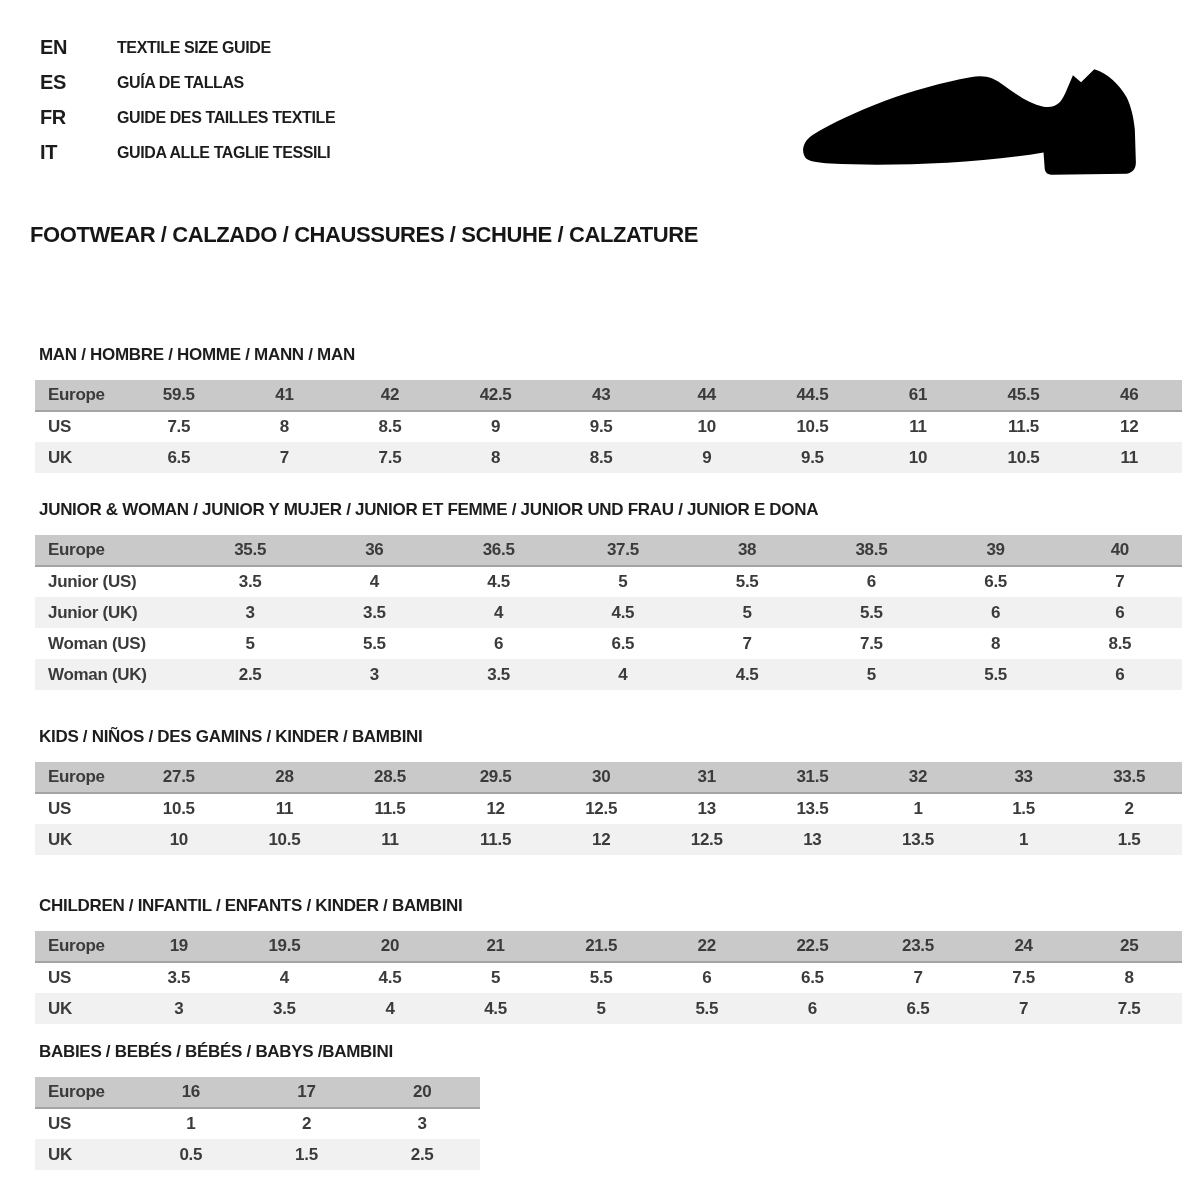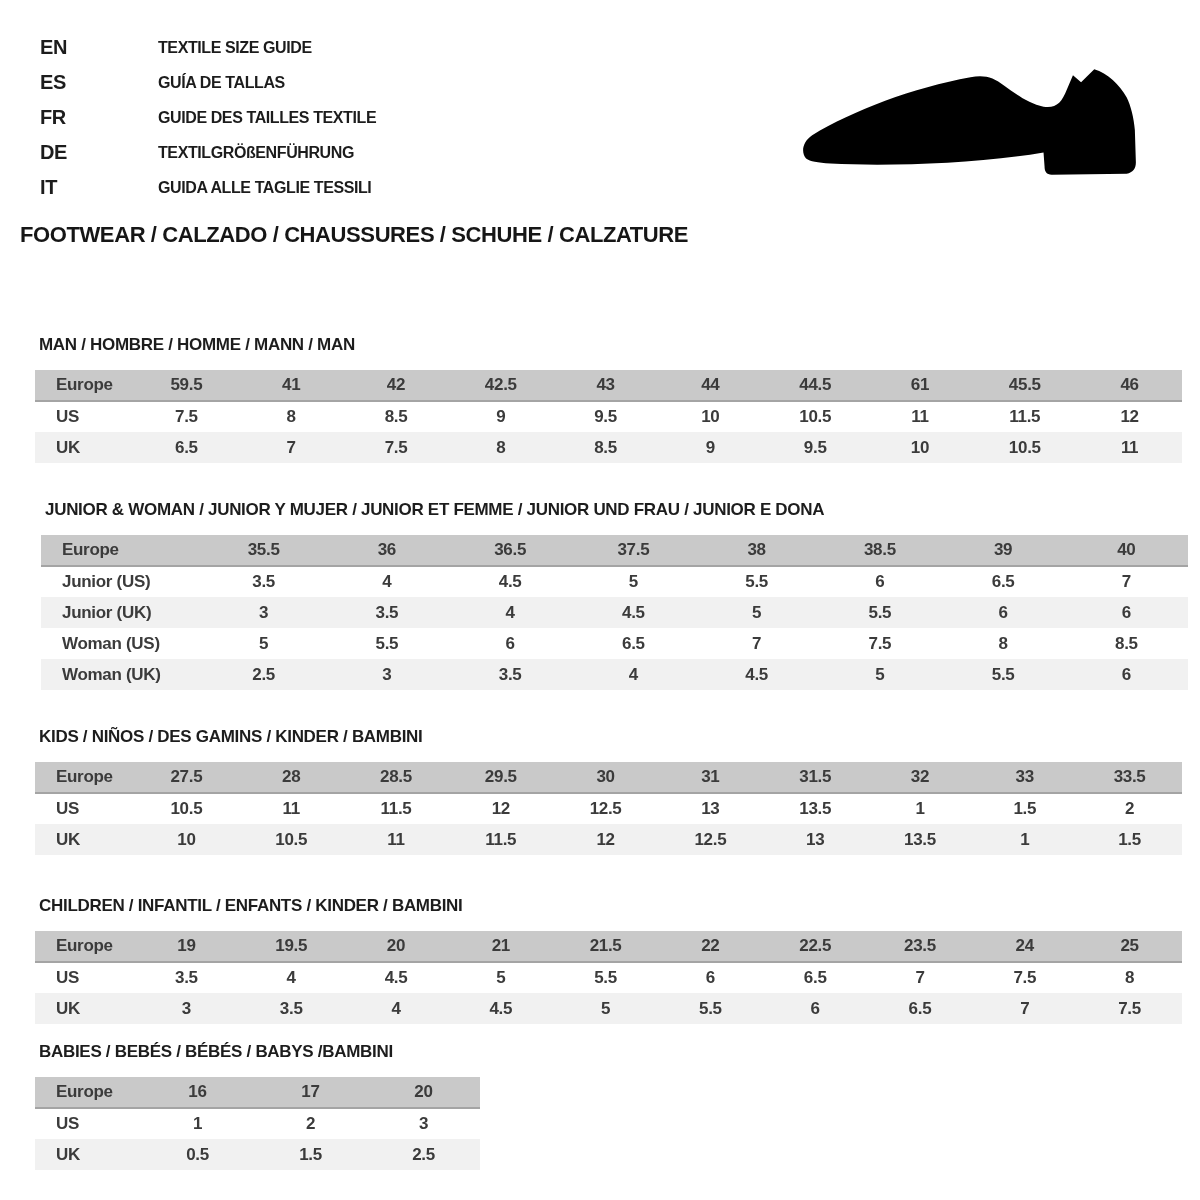--- a/index.html
+++ b/index.html
@@ -5,61 +5,61 @@
   html,body{margin:0;padding:0;}
   body{
     width:1200px;height:1200px;background:#ffffff;
     font-family:"Liberation Sans", sans-serif;
     -webkit-font-smoothing:antialiased;
   }
   .page{position:relative;width:1200px;height:1200px;background:#ffffff;overflow:hidden;}
 
   
   .lang-block{position:absolute;left:40px;top:30px;}
-  .lang-row{display:flex;height:35px;align-items:center;gap:41px;}
+  .lang-row{display:flex;height:35px;align-items:center;}
   .lang-code{
     width:77px;font-size:20px;font-weight:700;color:#1c1c1c;letter-spacing:-0.4px;
   }
   .lang-title{
     font-size:16px;font-weight:700;color:#1c1c1c;letter-spacing:-0.4px;white-space:nowrap;
   }
 
   
   .shoe{position:absolute;left:800px;top:62px;width:345px;height:128px;}
 
   
   .category-line{
-    position:absolute;left:20px;top:222px;
+    position:absolute;left:30px;top:222px;
     font-size:22px;font-weight:700;color:#161616;letter-spacing:-0.4px;white-space:nowrap;
   }
 
   
   .section{position:absolute;left:35px;width:1147px;}
-  .sec-man{top:335px;}
-  .sec-junior{top:500px;margin-left:6px;}
+  .sec-man{top:345px;}
+  .sec-junior{top:500px;}
   .sec-kids{top:727px;}
   .sec-children{top:896px;}
   .sec-babies{top:1042px;}
   .section-title{
     font-size:17px;font-weight:700;color:#1d1d1d;letter-spacing:-0.3px;
     padding-left:4px;margin:0 0 15px 0;line-height:20px;white-space:nowrap;
   }
 
   
   table.size-table{
     border-collapse:collapse;table-layout:fixed;width:1147px;
   }
   .sec-babies table.size-table{width:445px;}
   table.size-table tr{height:31px;}
   table.size-table td{
     text-align:center;vertical-align:middle;
     font-size:17px;font-weight:700;color:#3b3b3b;letter-spacing:-0.3px;
     padding:0;overflow:hidden;white-space:nowrap;
   }
-  table.size-table td.lbl{text-align:left;padding-left:21px;}
+  table.size-table td.lbl{text-align:left;padding-left:13px;}
   .tbl-std td.lbl{width:78px;}
   .tbl-junior td.lbl{width:140px;}
   .tbl-babies td.lbl{width:85px;}
   table.size-table tr.hdr td{
     background:#c9c9c9;border-bottom:2px solid #a4a4a4;color:#3b3b3b;
   }
   table.size-table tr.stripe td{background:#f1f1f1;}
   table.size-table tr.plain td{background:#ffffff;}
 </style>
 </head>
@@ -72,24 +72,20 @@
       <span class="lang-code">EN</span>
       <span class="lang-title">TEXTILE SIZE GUIDE</span>
     </div>
     <div class="lang-row">
       <span class="lang-code">ES</span>
       <span class="lang-title">GUÍA DE TALLAS</span>
     </div>
     <div class="lang-row">
       <span class="lang-code">FR</span>
       <span class="lang-title">GUIDE DES TAILLES TEXTILE</span>
-    </div>
-    <div class="lang-row">
-      <span class="lang-code">DE</span>
-      <span class="lang-title">TEXTILGRÖßENFÜHRUNG</span>
     </div>
     <div class="lang-row">
       <span class="lang-code">IT</span>
       <span class="lang-title">GUIDA ALLE TAGLIE TESSILI</span>
     </div>
   </div>
 
   <svg class="shoe" viewBox="0 0 340 120" preserveAspectRatio="xMidYMid meet" aria-hidden="true">
     <path fill="#000000" d="
       M6,92

